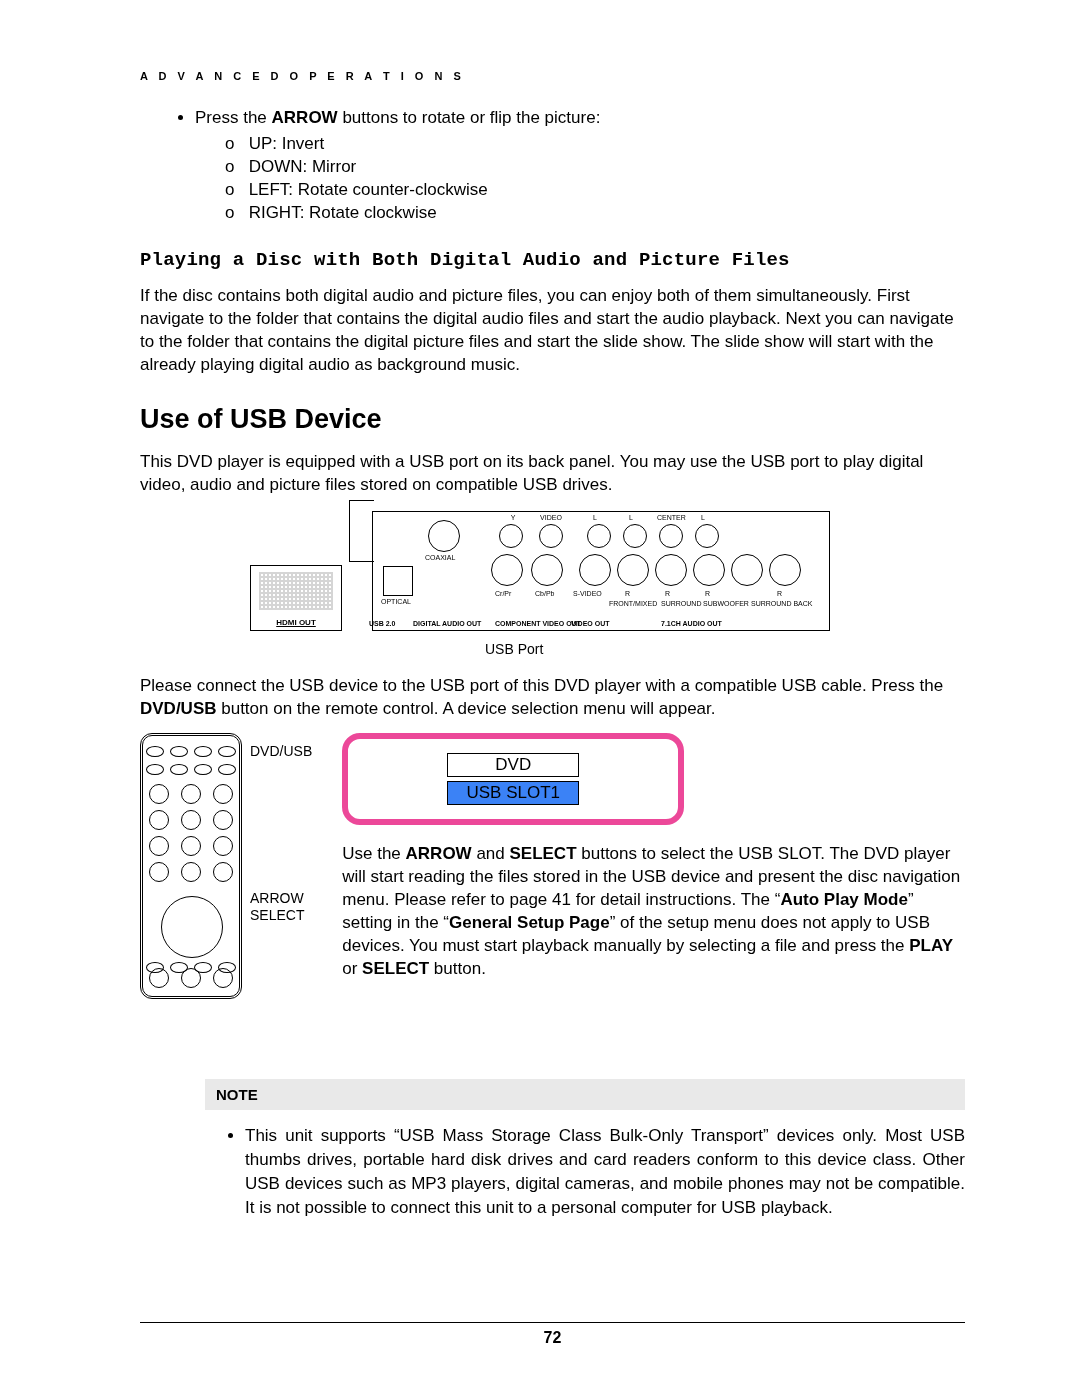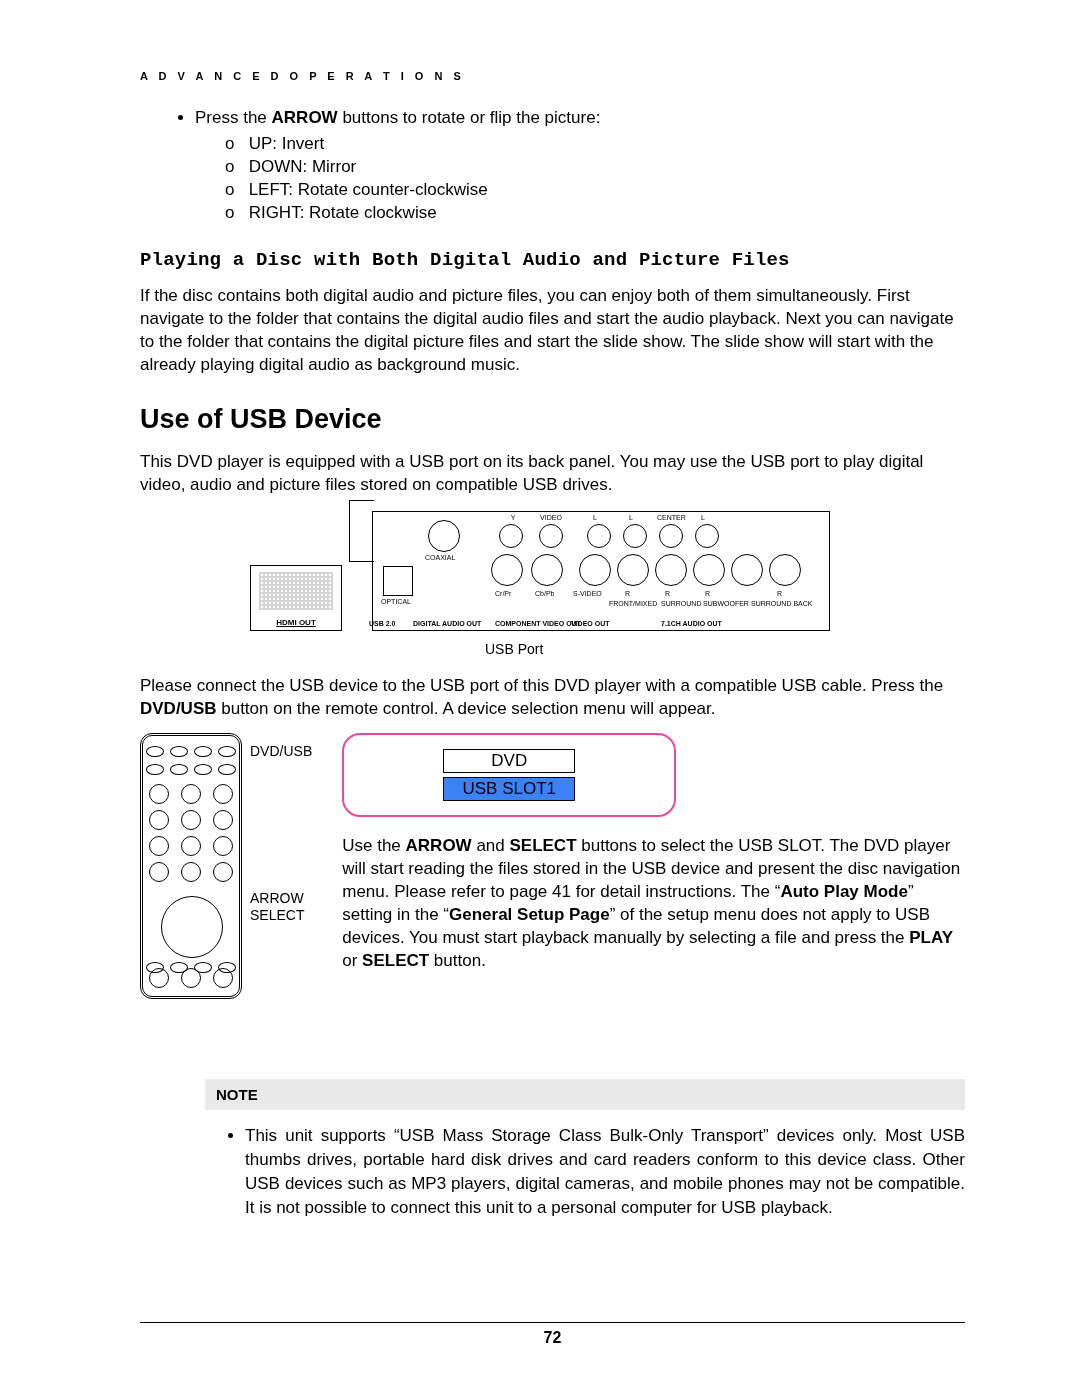--- a/index.html
+++ b/index.html
@@ -128,21 +128,21 @@
   }
   .r-dpad::before,.r-dpad::after{
     content:"";position:absolute;background:#000;
   }
   .r-bottom{position:absolute;bottom:8px;left:0;right:0;display:flex;justify-content:space-around;}
   .r-lbls{font-size:14px;line-height:1.2;}
   .r-lbls .l1{margin-top:10px;}
   .r-lbls .l2{margin-top:130px;}
 
   .dvd-slot{
-    border:2px solid #ec4899;
+    border:6px solid #ec4899;
     border-radius:18px;
     width:330px;
     height:80px;
     margin:0 0 18px 0;
     display:flex;flex-direction:column;align-items:center;justify-content:center;
     gap:4px;
   }
   .dvd-cell{
     border:1px solid #000;
     width:130px;

